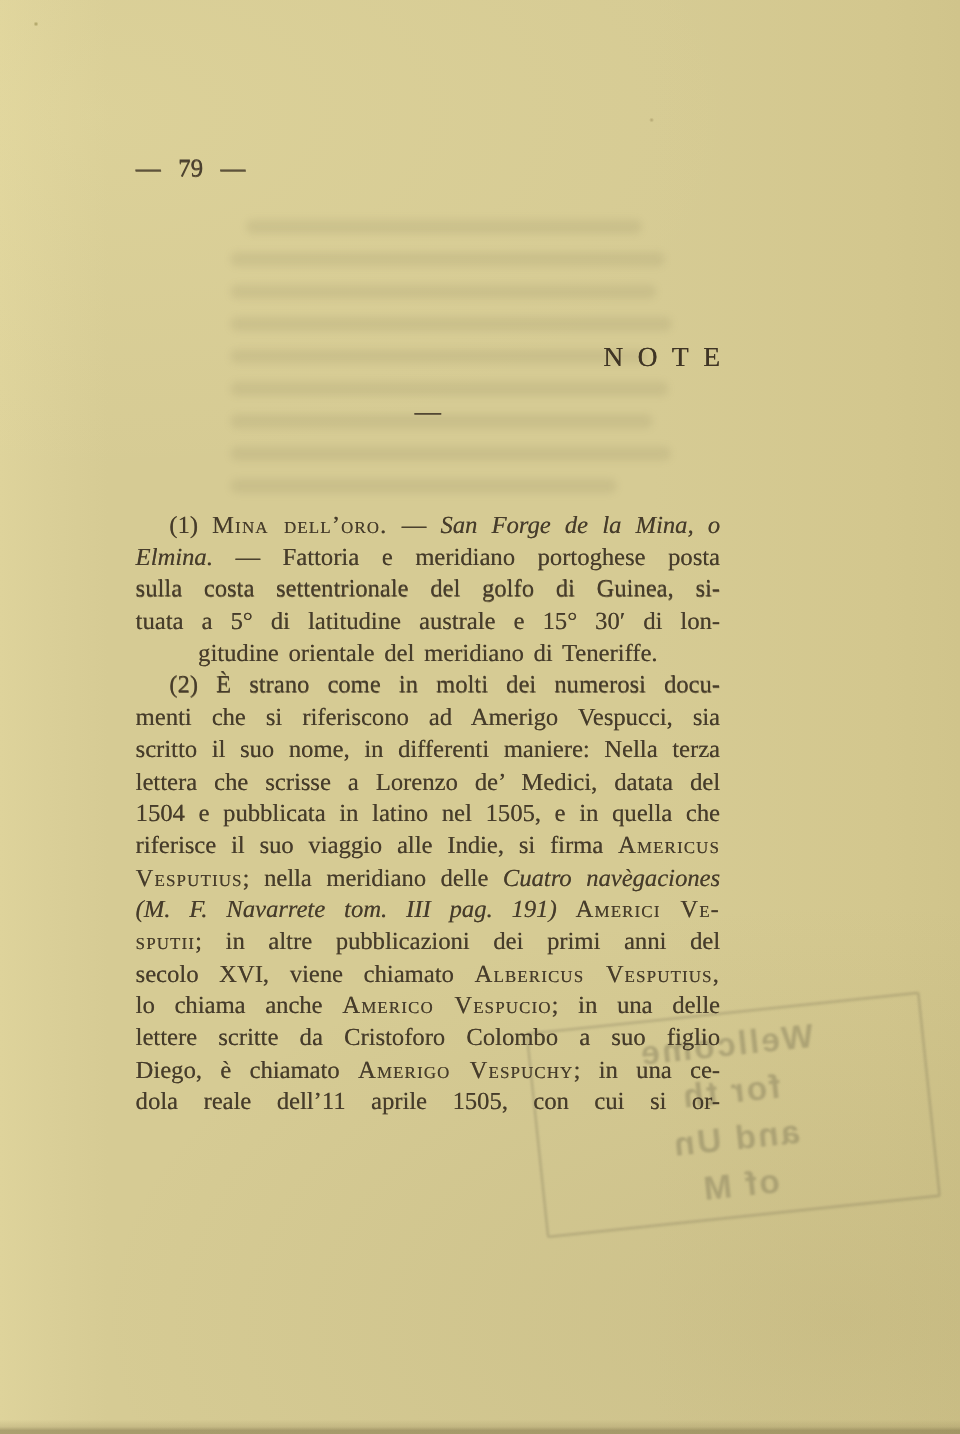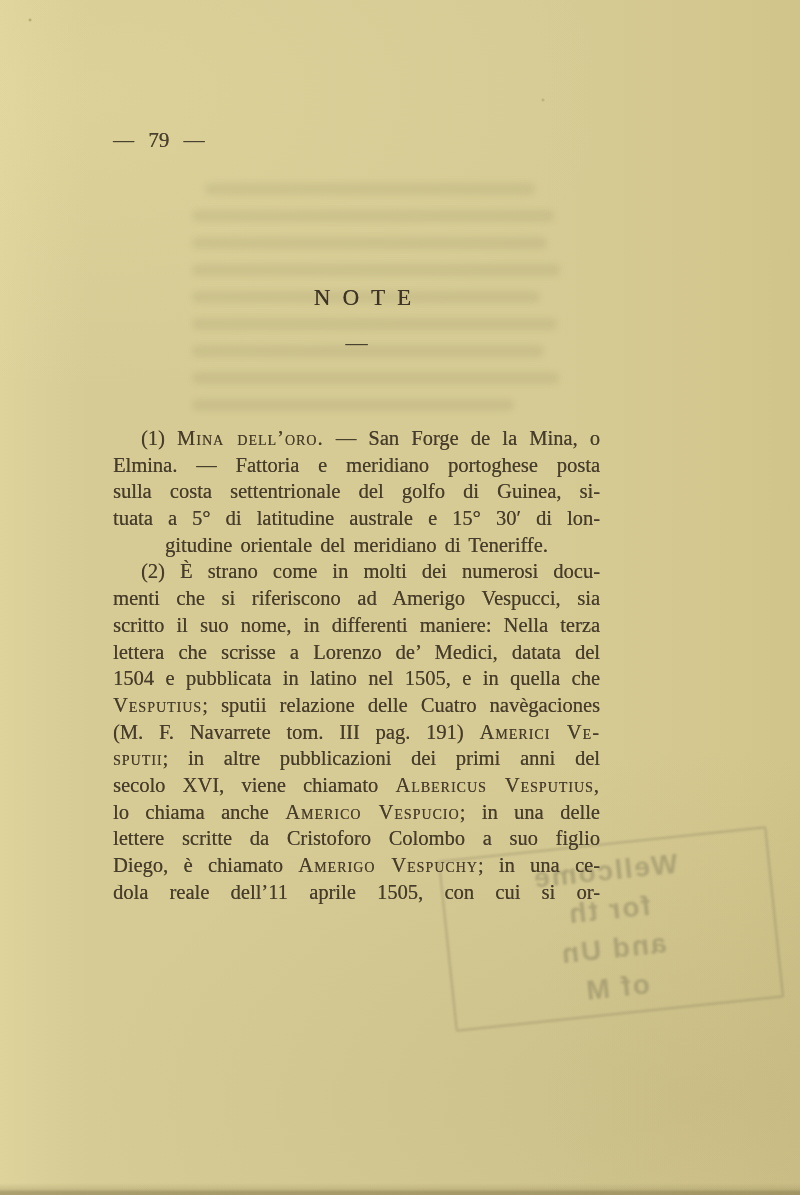--- a/index.html
+++ b/index.html
@@ -17,40 +17,40 @@
       #d6cb94;
     color: #453b2a;
   }
   .ink { text-shadow: 0.2px 0.2px 0.5px rgba(72,60,38,0.85); }
   .page-number {
     position: absolute; left: 113px; width: 487px; top: 128px;
     text-align: left; font-size: 21px; word-spacing: 9px; color: #4a4030;
   }
   .heading {
     position: absolute; left: 113px; width: 487px; top: 285px;
-    text-align: center; font-size: 23px; letter-spacing: 12px; padding-left: 12px;
+    text-align: right; font-size: 23px; letter-spacing: 12px; padding-left: 12px;
     color: #3f3526;
   }
   .heading-rule {
     position: absolute; left: 113px; width: 487px; top: 330px;
     text-align: center; font-size: 22px; color: #4a4030;
   }
   .body-text {
     position: absolute; left: 113px; top: 425px; width: 487px;
     font-size: 20.5px; color: #463c2b;
   }
   .line {
     height: 26.7px; line-height: 26.7px; white-space: nowrap;
     text-shadow: 0.2px 0.2px 0.5px rgba(72,60,38,0.75);
     text-align: center;
   }
   .line.just { white-space: normal; text-align: justify; text-align-last: justify; }
   .line.nojust { word-spacing: 3px; }
   .line.indent { text-indent: 28px; }
-  .seg-i { }
+  .seg-i { font-style: italic; }
   .seg-sc { font-variant: small-caps; letter-spacing: 1px; }
   
   .ghost-area { position: absolute; left: 0; top: 0; width: 800px; height: 1195px; pointer-events: none; }
   .ghost-line {
     position: absolute; left: 192px; height: 12px; border-radius: 6px;
     background: rgba(126,117,80,0.13); filter: blur(3px);
   }
   .ghost-stamp {
     position: absolute; left: 446px; top: 843px; width: 326px; height: 168px;
     border: 2px solid rgba(108,101,74,0.28); border-radius: 2px;
@@ -98,21 +98,22 @@
     <div class="line just indent"><span class="seg-r">(1) </span><span class="seg-sc">Mina dell’oro.</span><span class="seg-r"> — </span><span class="seg-i">San Forge de la Mina, o</span></div>
     <div class="line just"><span class="seg-i">Elmina.</span><span class="seg-r"> — Fattoria e meridiano portoghese posta</span></div>
     <div class="line just"><span class="seg-r">sulla costa settentrionale del golfo di Guinea, si-</span></div>
     <div class="line just"><span class="seg-r">tuata a 5° di latitudine australe e 15° 30′ di lon-</span></div>
     <div class="line nojust"><span class="seg-r">gitudine orientale del meridiano di Teneriffe.</span></div>
     <div class="line just indent"><span class="seg-r">(2) È strano come in molti dei numerosi docu-</span></div>
     <div class="line just"><span class="seg-r">menti che si riferiscono ad Amerigo Vespucci, sia</span></div>
     <div class="line just"><span class="seg-r">scritto il suo nome, in differenti maniere: Nella terza</span></div>
     <div class="line just"><span class="seg-r">lettera che scrisse a Lorenzo de’ Medici, datata del</span></div>
     <div class="line just"><span class="seg-r">1504 e pubblicata in latino nel 1505, e in quella che</span></div>
-    <div class="line just"><span class="seg-sc">Vesputius</span><span class="seg-r">; sputii relazione delle </span><span class="seg-i">Cuatro navègaciones</span></div>
+    <div class="line just"><span class="seg-r">riferisce il suo viaggio alle Indie, si firma </span><span class="seg-sc">Americus</span></div>
+    <div class="line just"><span class="seg-sc">Vesputius</span><span class="seg-r">; nella meridiano delle </span><span class="seg-i">Cuatro navègaciones</span></div>
     <div class="line just"><span class="seg-i">(M. F. Navarrete tom. III pag. 191)</span><span class="seg-r"> </span><span class="seg-sc">Americi Ve-</span></div>
     <div class="line just"><span class="seg-sc">sputii</span><span class="seg-r">; in altre pubblicazioni dei primi anni del</span></div>
     <div class="line just"><span class="seg-r">secolo XVI, viene chiamato </span><span class="seg-sc">Albericus Vesputius,</span></div>
     <div class="line just"><span class="seg-r">lo chiama anche </span><span class="seg-sc">Americo Vespucio</span><span class="seg-r">; in una delle</span></div>
     <div class="line just"><span class="seg-r">lettere scritte da Cristoforo Colombo a suo figlio</span></div>
     <div class="line just"><span class="seg-r">Diego, è chiamato </span><span class="seg-sc">Amerigo Vespuchy</span><span class="seg-r">; in una ce-</span></div>
     <div class="line just"><span class="seg-r">dola reale dell’11 aprile 1505, con cui si or-</span></div>
   </div>
 
 </body></html>

